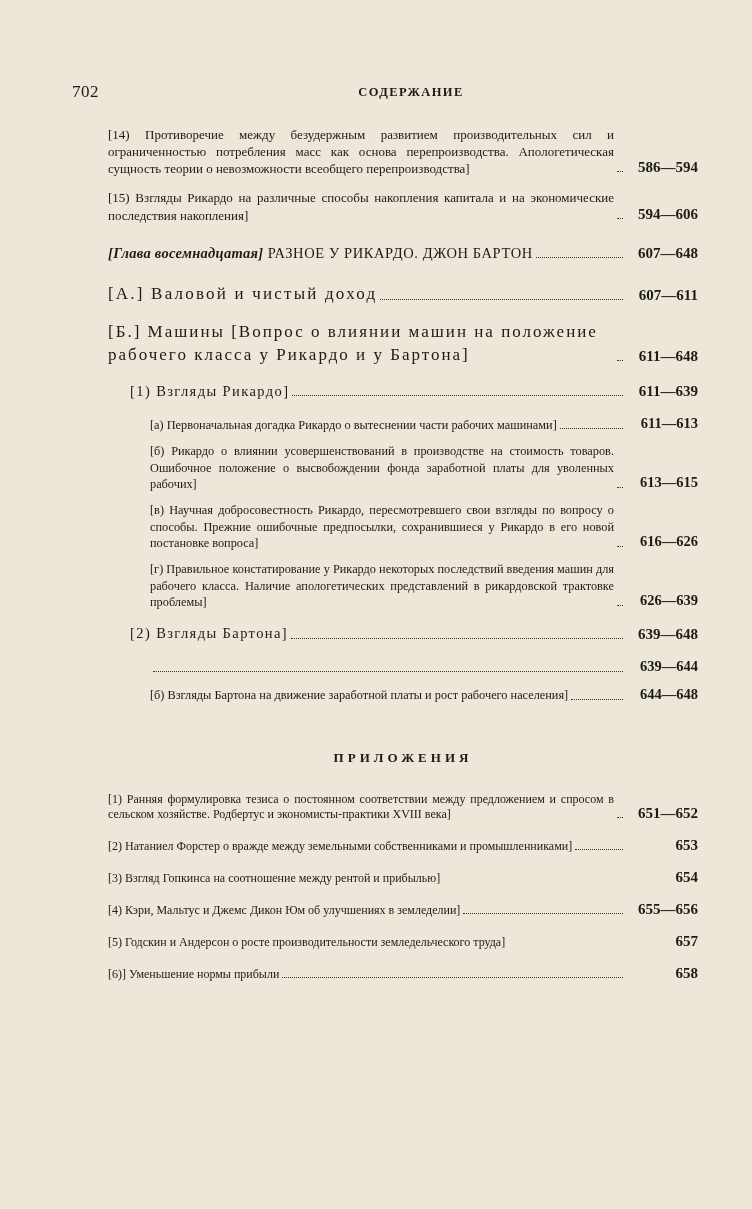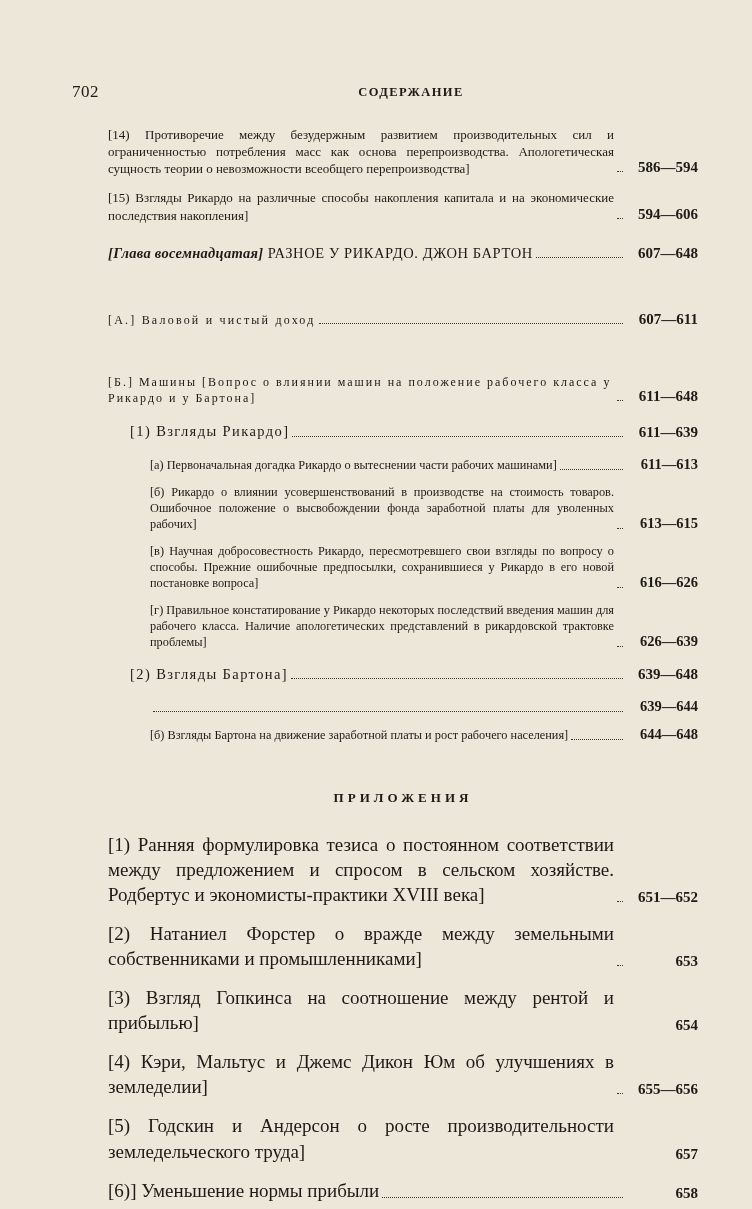--- a/index.html
+++ b/index.html
@@ -99,23 +99,22 @@
   .chapter .chapter-italic {
     font-style: italic;
     font-weight: bold;
     letter-spacing: 0.3px;
   }
   .section {
     margin-top: 16px;
     margin-bottom: 16px;
   }
   .section .text {
-    font-size: 12px;
+    font-size: 17px;
     letter-spacing: 2.2px;
-    margin-top: 30px;
   }
   .section.tight .text { letter-spacing: 2.0px; }
 
   .sub1 {
     margin-left: 22px;
     margin-top: 14px;
     margin-bottom: 14px;
   }
   .sub1 .text {
     font-size: 14.5px;
@@ -144,21 +143,21 @@
   .appendix-title {
     margin-top: 46px;
     margin-bottom: 26px;
     text-align: center;
     font-size: 13px;
     font-weight: bold;
     letter-spacing: 4px;
     width: 590px;
   }
   .appx .text {
-    font-size: 19px;
+    font-size: 12px;
     text-align: justify;
   }
   .appx {
     margin-bottom: 14px;
   }
   .appx .pages { font-size: 15px; }
 </style>
 </head>
 <body>
 

